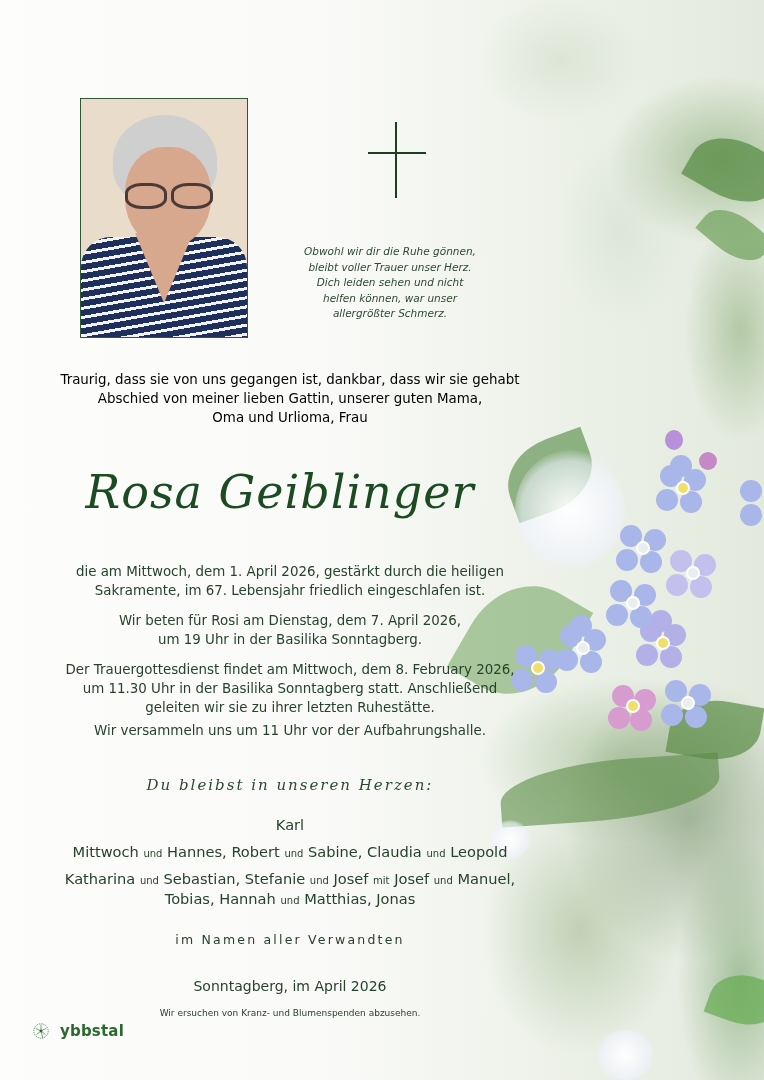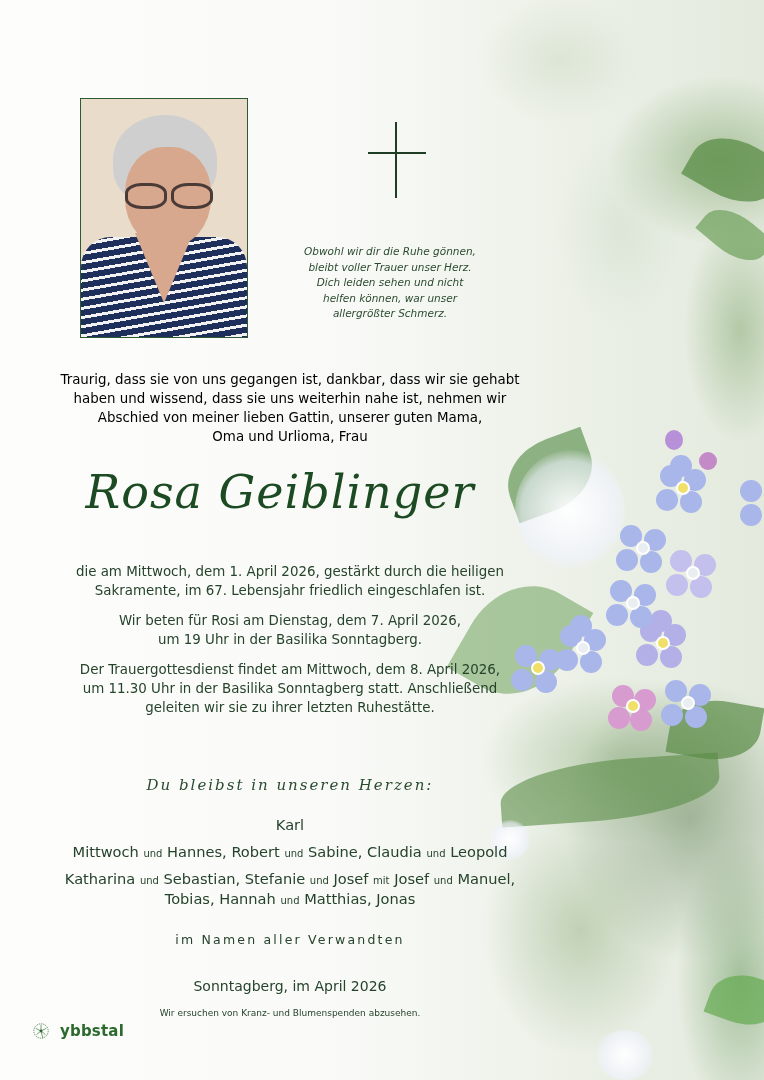--- a/index.html
+++ b/index.html
@@ -227,41 +227,41 @@
 <div class="poem">
   <div>Obwohl wir dir die Ruhe gönnen,</div>
   <div>bleibt voller Trauer unser Herz.</div>
   <div>Dich leiden sehen und nicht</div>
   <div>helfen können, war unser</div>
   <div>allergrößter Schmerz.</div>
 </div>
 
 <div class="intro">
   <div>Traurig, dass sie von uns gegangen ist, dankbar, dass wir sie gehabt</div>
-  <div>haben und wissend, dass sie uns weiterhin nahe ist, nehmen wir</div>
   <div>Abschied von meiner lieben Gattin, unserer guten Mama,</div>
   <div>Oma und Urlioma, Frau</div>
 </div>
 
 <div class="name">Rosa Geiblinger</div>
 
 <div class="block" style="top:562px;">
   <div>die am Mittwoch, dem 1. April 2026, gestärkt durch die heiligen</div>
   <div>Sakramente, im 67. Lebensjahr friedlich eingeschlafen ist.</div>
 </div>
 
 <div class="block" style="top:611px;">
   <div>Wir beten für Rosi am Dienstag, dem 7. April 2026,</div>
   <div>um 19 Uhr in der Basilika Sonntagberg.</div>
 </div>
 
 <div class="block" style="top:660px;">
-  <div>Der Trauergottesdienst findet am Mittwoch, dem 8. April 2026,</div>
+  <div>Der Trauergottesdienst findet am Mittwoch, dem 8. February 2026,</div>
   <div>um 11.30 Uhr in der Basilika Sonntagberg statt. Anschließend</div>
   <div>geleiten wir sie zu ihrer letzten Ruhestätte.</div>
+  <div style="margin-top:4px;">Wir versammeln uns um 11 Uhr vor der Aufbahrungshalle.</div>
 </div>
 
 <div class="heart-line">Du bleibst in unseren Herzen:</div>
 
 <div class="family" style="top:816px;">Karl</div>
 
 <div class="family" style="top:843px;">
   <span>Mittwoch</span>
   <small>und</small>
   <span>Hannes, Robert</span>

